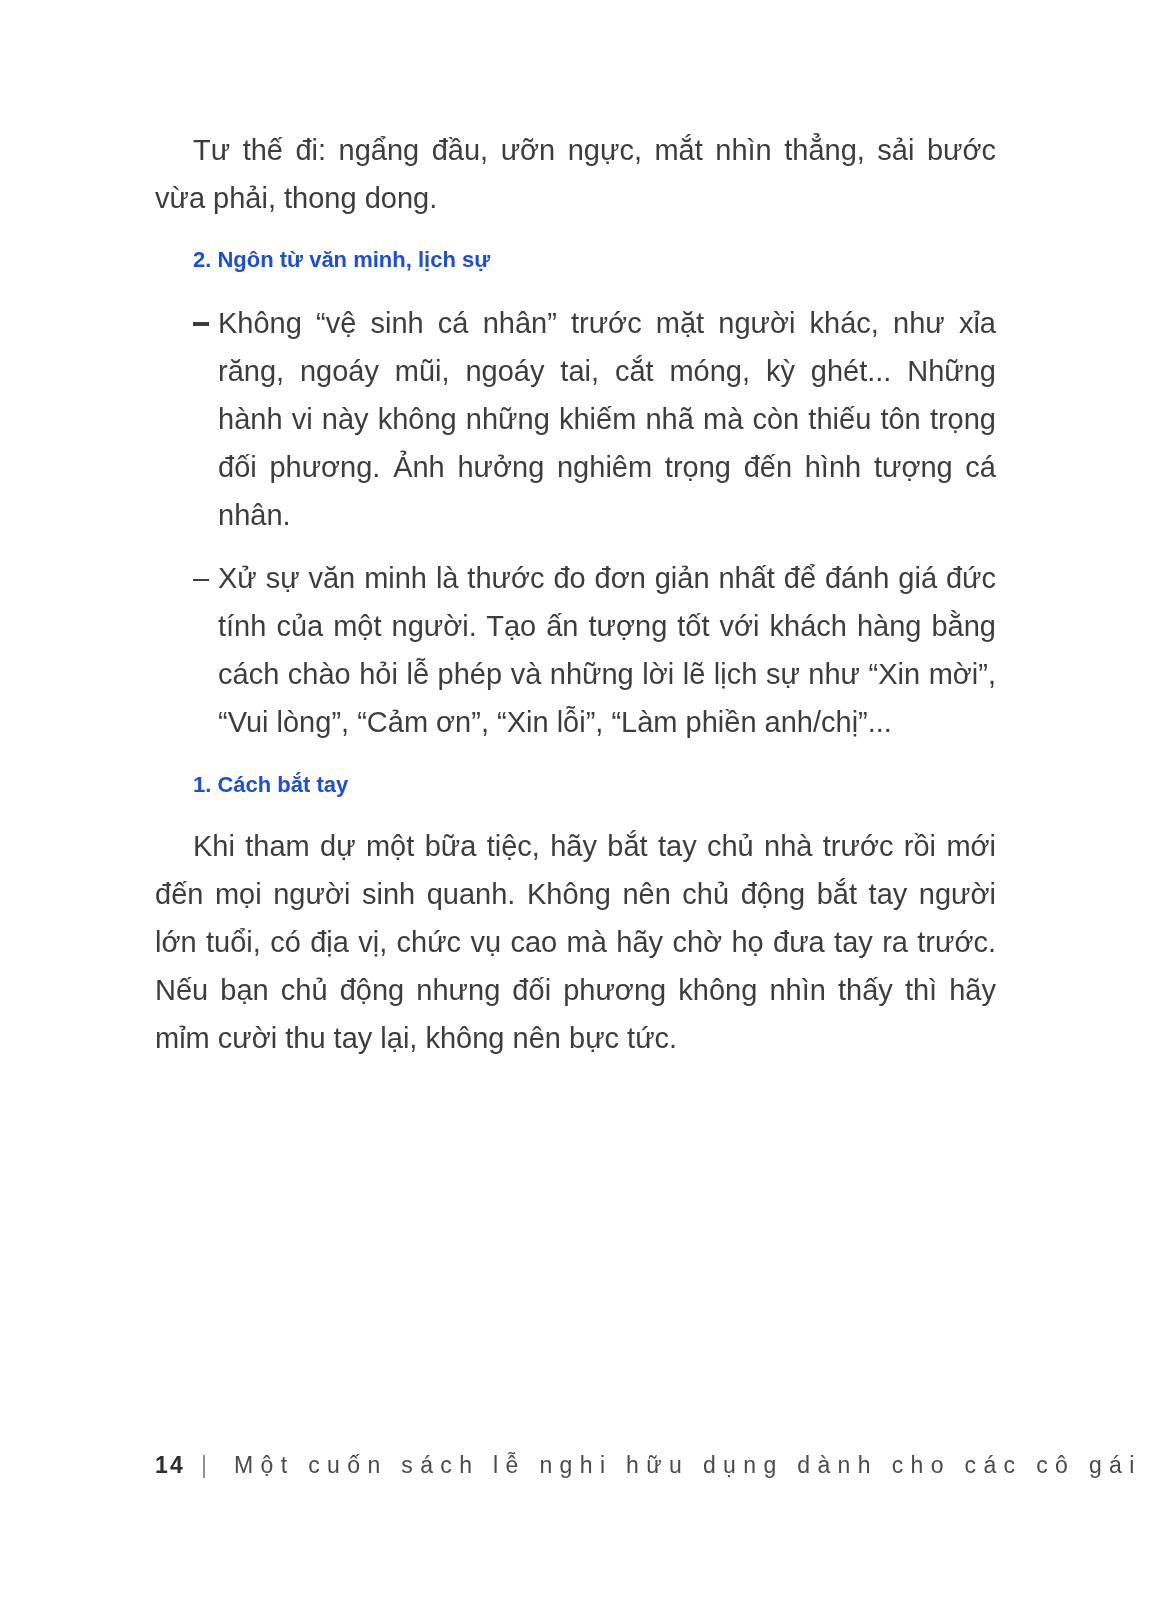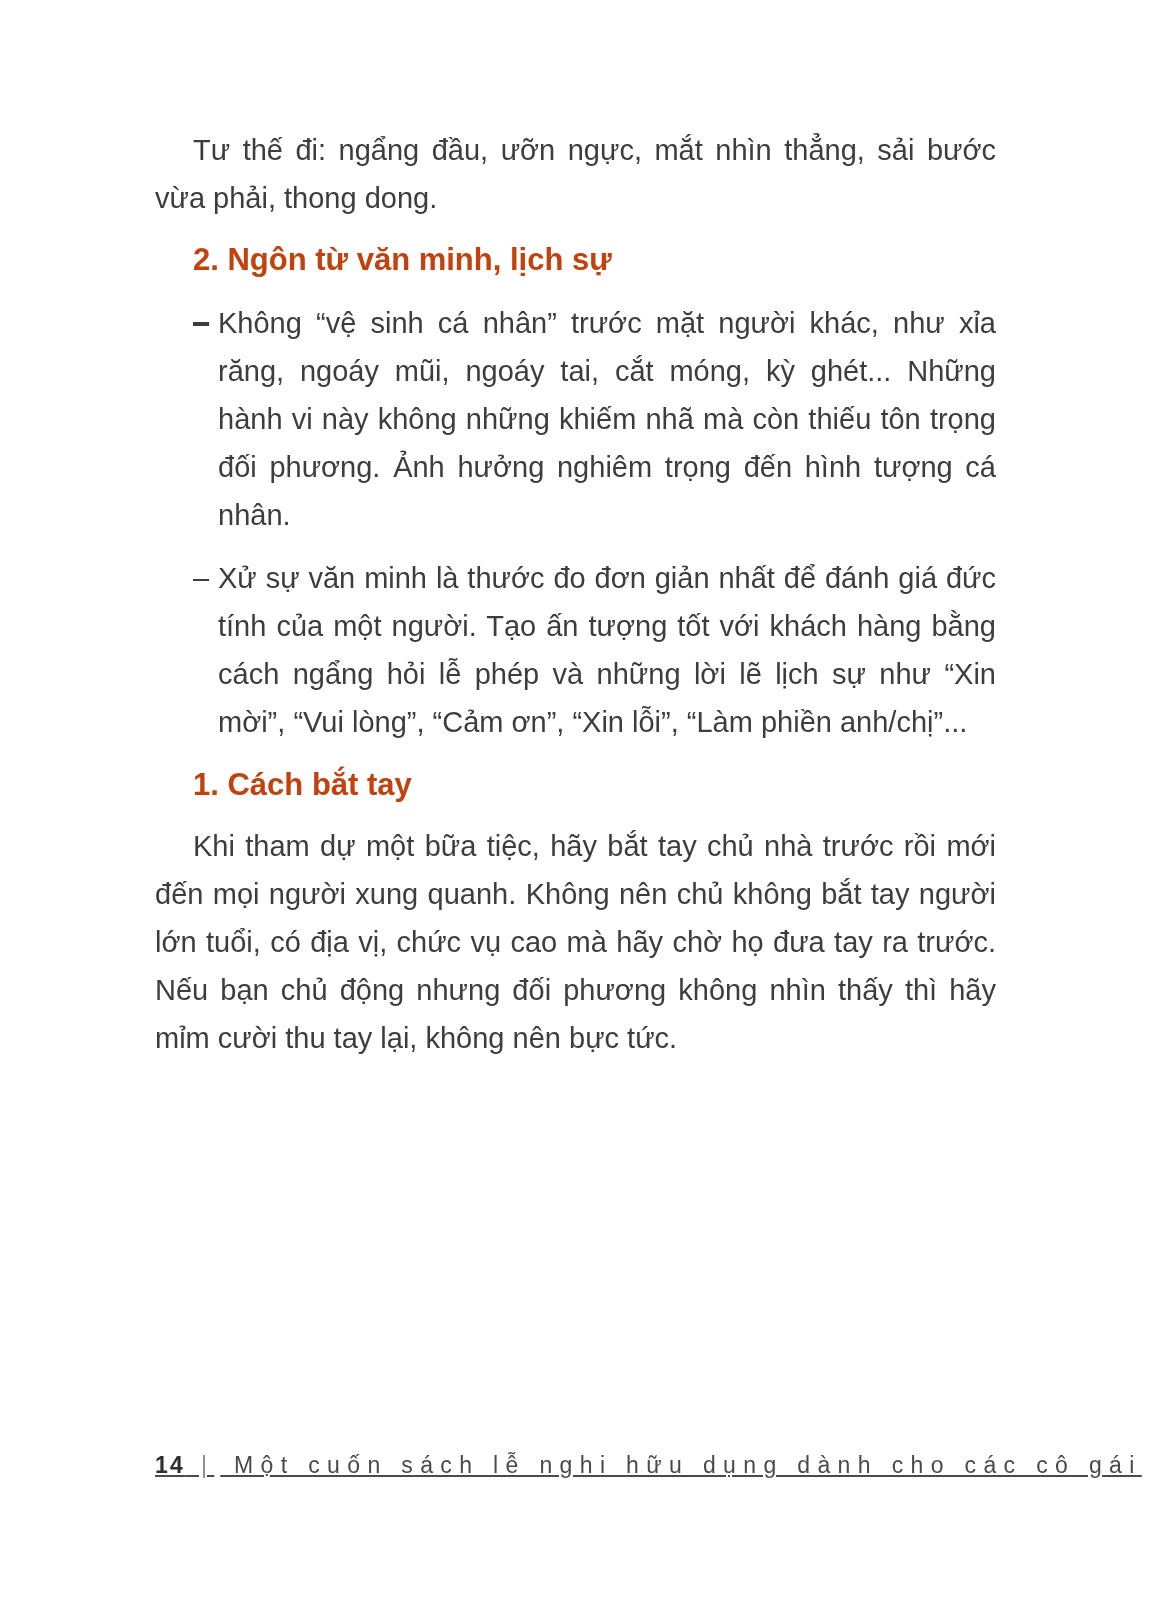--- a/index.html
+++ b/index.html
@@ -25,23 +25,23 @@
   .para {
     text-align: justify;
     margin-bottom: 13px;
   }
 
   .para.first-indent {
     text-indent: 38px;
   }
 
   .heading {
-    font-size: 31px;
+    font-size: 22px;
     font-weight: bold;
-    color: #c2410c;
+    color: #1d4ed8;
     margin: 14px 0 13px 38px;
     line-height: 48px;
   }
 
   .bullet {
     position: relative;
     margin-left: 38px;
     padding-left: 25px;
     text-align: justify;
     margin-bottom: 15px;
@@ -56,21 +56,20 @@
   .footer {
     position: absolute;
     left: 155px;
     right: 170px;
     top: 1448px;
     font-size: 23px;
     line-height: 34px;
     letter-spacing: 0.32em;
     color: #4a4a4a;
     white-space: nowrap;
-    text-decoration: underline;
   }
 
   .footer .pagenum {
     font-weight: bold;
     color: #2e2e2e;
     letter-spacing: 0.1em;
   }
 
   .footer .sep {
     color: #8a8a8a;
@@ -94,26 +93,26 @@
     <span class="dash">–</span>
   </div>
 
   <div class="bullet">
     <span class="dash">–</span>
     <span>Không “vệ sinh cá nhân” trước mặt người khác, như xỉa răng, ngoáy mũi, ngoáy tai, cắt móng, kỳ ghét... Những hành vi này không những khiếm nhã mà còn thiếu tôn trọng đối phương. Ảnh hưởng nghiêm trọng đến hình tượng cá nhân.</span>
   </div>
 
   <div class="bullet">
     <span class="dash">–</span>
-    <span>Xử sự văn minh là thước đo đơn giản nhất để đánh giá đức tính của một người. Tạo ấn tượng tốt với khách hàng bằng cách ngẩng hỏi lễ phép và những lời lẽ lịch sự như “Xin mời”, “Vui lòng”, “Cảm ơn”, “Xin lỗi”, “Làm phiền anh/chị”...</span>
+    <span>Xử sự văn minh là thước đo đơn giản nhất để đánh giá đức tính của một người. Tạo ấn tượng tốt với khách hàng bằng cách chào hỏi lễ phép và những lời lẽ lịch sự như “Xin mời”, “Vui lòng”, “Cảm ơn”, “Xin lỗi”, “Làm phiền anh/chị”...</span>
   </div>
 
   <h2 class="heading">1. Cách bắt tay</h2>
 
-  <p class="para first-indent">Khi tham dự một bữa tiệc, hãy bắt tay chủ nhà trước rồi mới đến mọi người xung quanh. Không nên chủ không bắt tay người lớn tuổi, có địa vị, chức vụ cao mà hãy chờ họ đưa tay ra trước. Nếu bạn chủ động nhưng đối phương không nhìn thấy thì hãy mỉm cười thu tay lại, không nên bực tức.</p>
+  <p class="para first-indent">Khi tham dự một bữa tiệc, hãy bắt tay chủ nhà trước rồi mới đến mọi người sinh quanh. Không nên chủ động bắt tay người lớn tuổi, có địa vị, chức vụ cao mà hãy chờ họ đưa tay ra trước. Nếu bạn chủ động nhưng đối phương không nhìn thấy thì hãy mỉm cười thu tay lại, không nên bực tức.</p>
 
 
 
   <div class="footer">
     <span class="pagenum">14</span>
     <span class="sep">|</span>
     <span class="booktitle">Một cuốn sách lễ nghi hữu dụng dành cho các cô gái</span>
   </div>
 
 </div>

